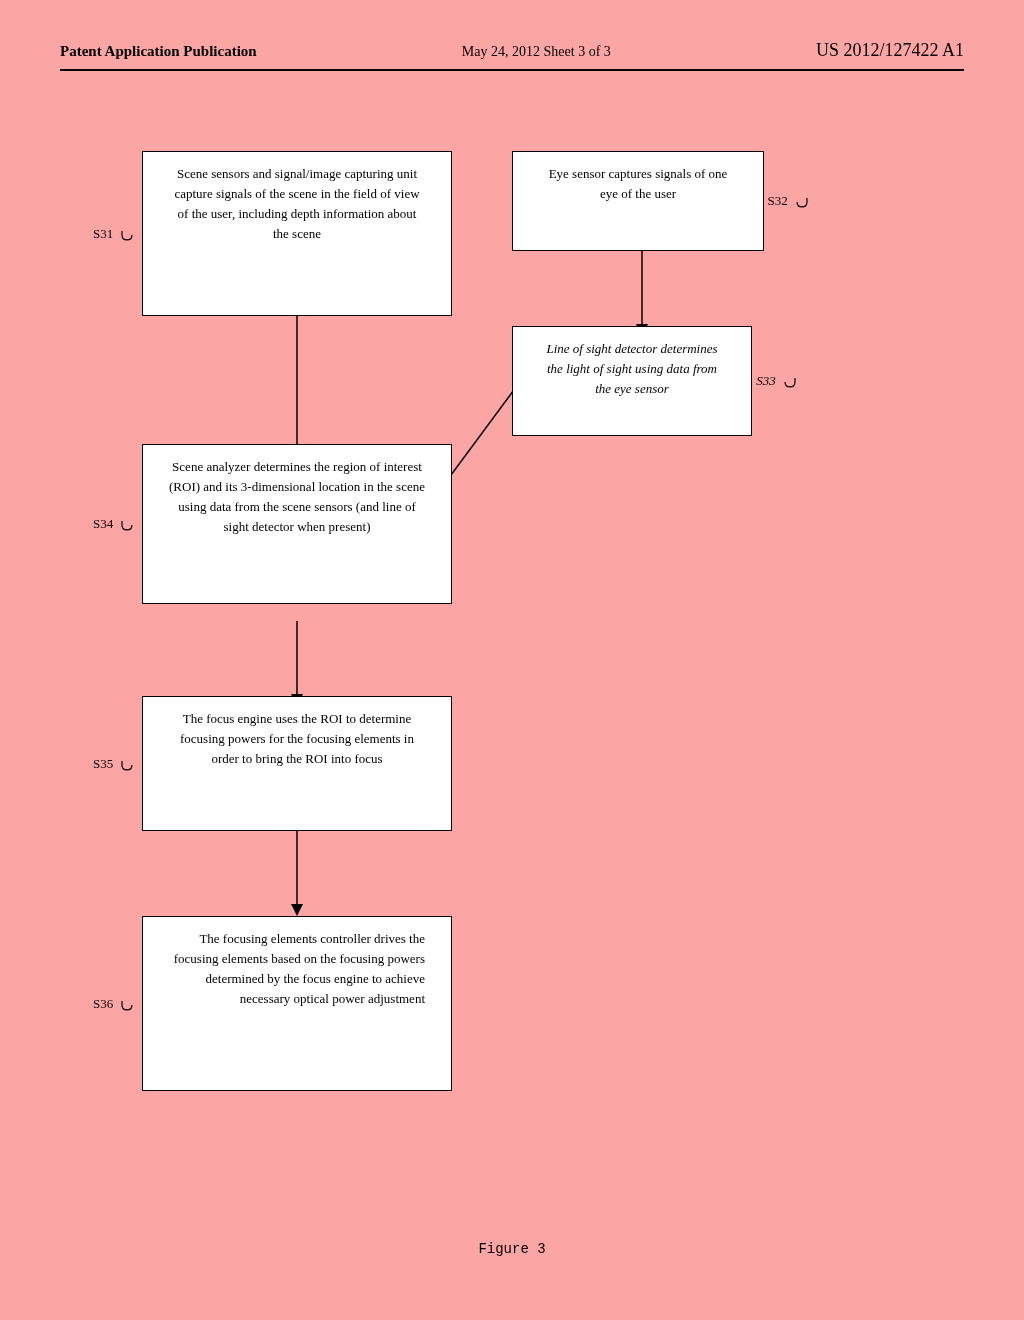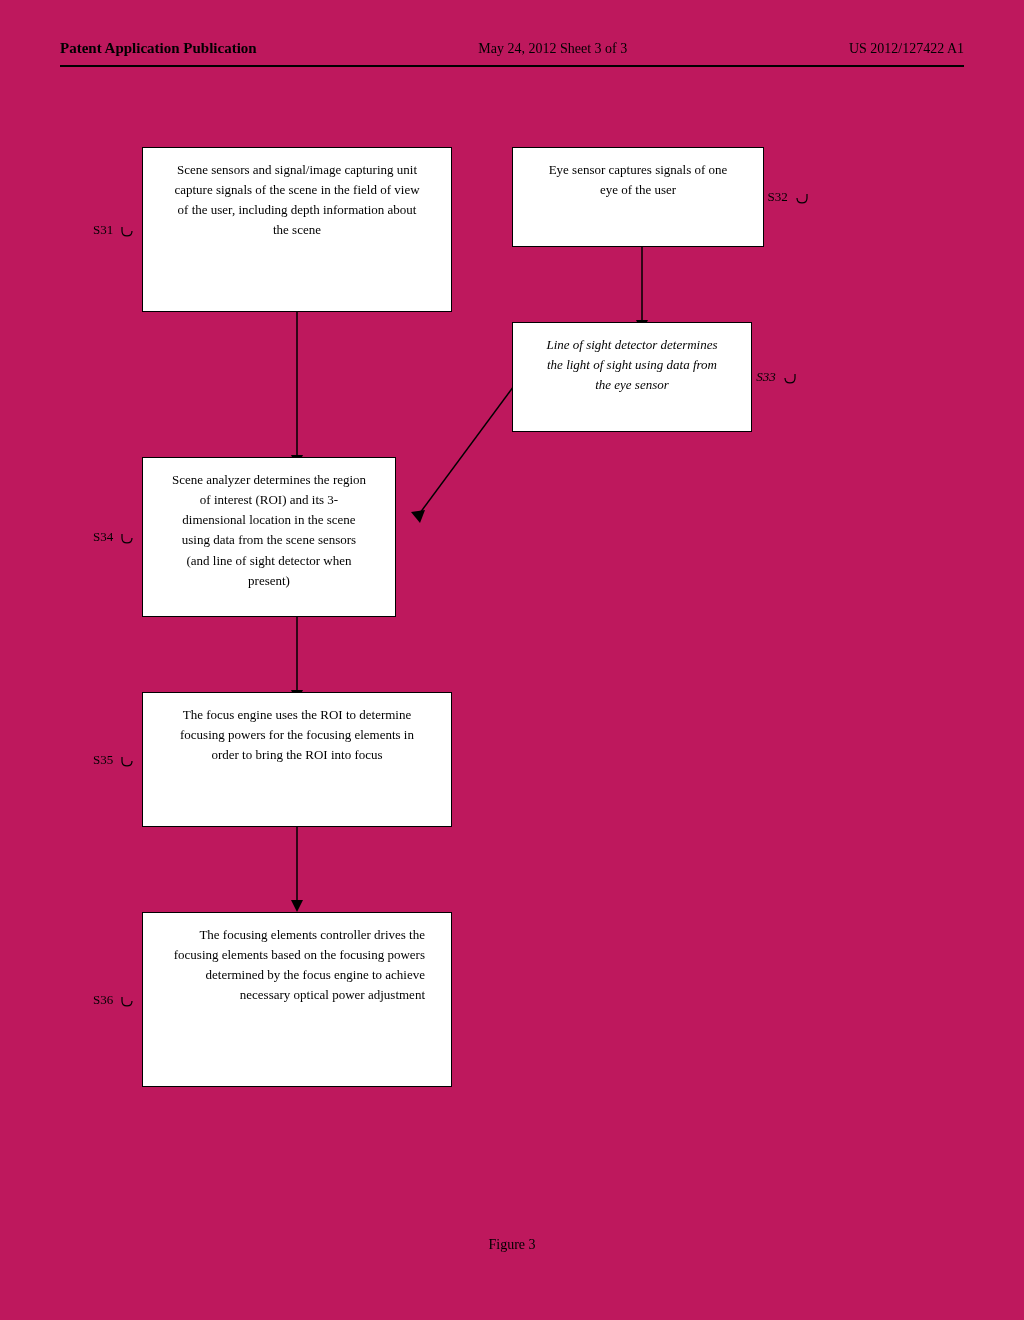--- a/index.html
+++ b/index.html
@@ -8,49 +8,50 @@
       font-family: 'Times New Roman', Times, serif;
       width: 1024px;
       min-height: 1320px;
       position: relative;
       overflow-x: hidden;
     }
 
     .page {
       width: 1024px;
       min-height: 1320px;
-      background: #be185d;
+      background: #fca5a5;
       padding: 40px 60px;
     }
 
     
     .header {
       display: flex;
       justify-content: space-between;
       align-items: baseline;
       border-bottom: 2px solid #000;
       padding-bottom: 8px;
       margin-bottom: 60px;
     }
     .header-left {
       font-size: 15px;
       font-weight: bold;
     }
     .header-center {
       font-size: 14px;
     }
     .header-right {
-      font-size: 14px;
+      font-size: 18px;
     }
 
     
     .figure-caption {
       text-align: center;
       margin-top: 60px;
       font-size: 14px;
+      font-family: Liberation Mono, monospace;
     }
 
     
     .chart-container {
       position: relative;
       width: 900px;
       height: 1050px;
       margin: 0 auto;
     }
 
@@ -135,21 +136,21 @@
       <span>Line of sight detector determines the light of sight using data from the eye sensor</span>
       <div class="label" style="right: -48px; top: 50%; transform: translateY(-50%);">
         <span>S33</span>
         <svg width="18" height="18" viewBox="0 0 18 18" style="display:inline-block;vertical-align:middle;margin-left:2px;">
           <path d="M4 9 Q4 14 9 14 Q14 14 14 9" fill="none" stroke="#000" stroke-width="1.2"></path>
           <line x1="14" y1="9" x2="14" y2="5" stroke="#000" stroke-width="1.2"></line>
         </svg>
       </div>
     </div>
 
-    <div class="box" style="left: 80px; top: 330px; width: 254px; height: 160px;">
+    <div class="box" style="left: 80px; top: 313px; width: 310px; height: 160px;">
       <span>Scene analyzer determines the region of interest (ROI) and its 3-dimensional location in the scene using data from the scene sensors (and line of sight detector when present)</span>
       <div class="label" style="left: -50px; top: 50%; transform: translateY(-50%);">
         <span>S34</span>
         <svg width="18" height="18" viewBox="0 0 18 18" style="display:inline-block;vertical-align:middle;margin-left:2px;">
           <path d="M14 9 Q14 14 9 14 Q4 14 4 9" fill="none" stroke="#000" stroke-width="1.2"></path>
           <line x1="4" y1="9" x2="4" y2="5" stroke="#000" stroke-width="1.2"></line>
         </svg>
       </div>
     </div>
 

